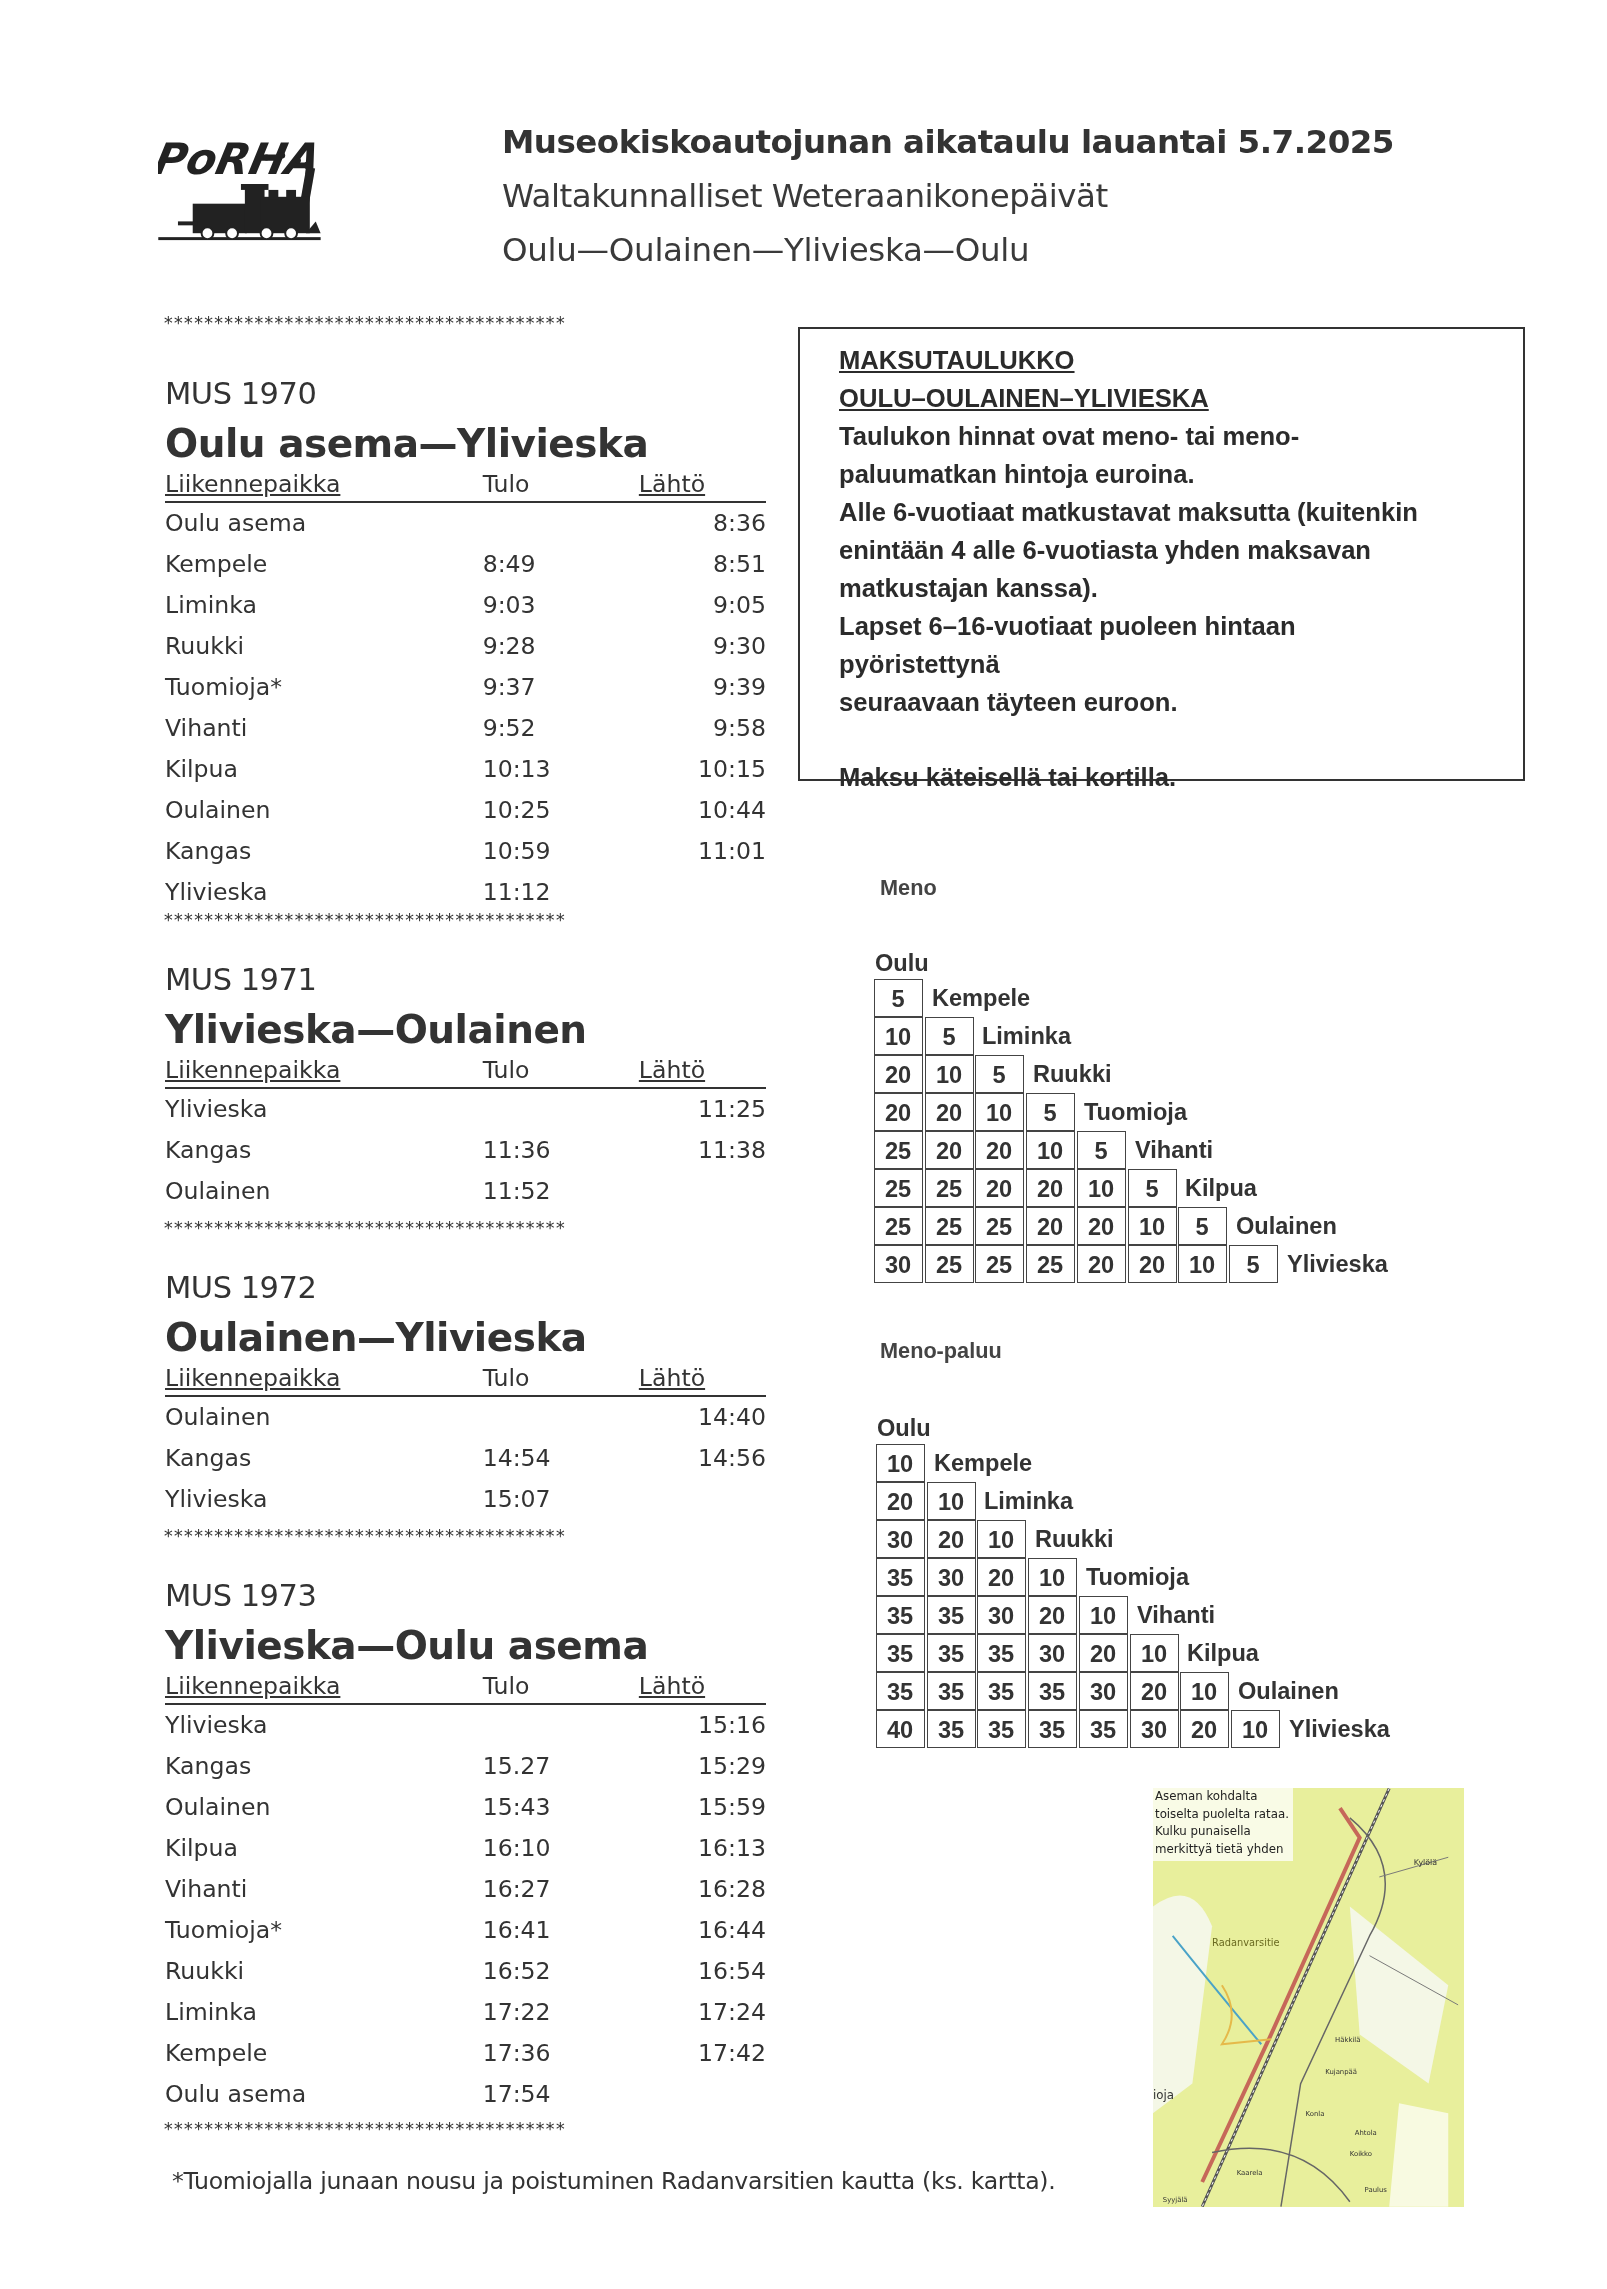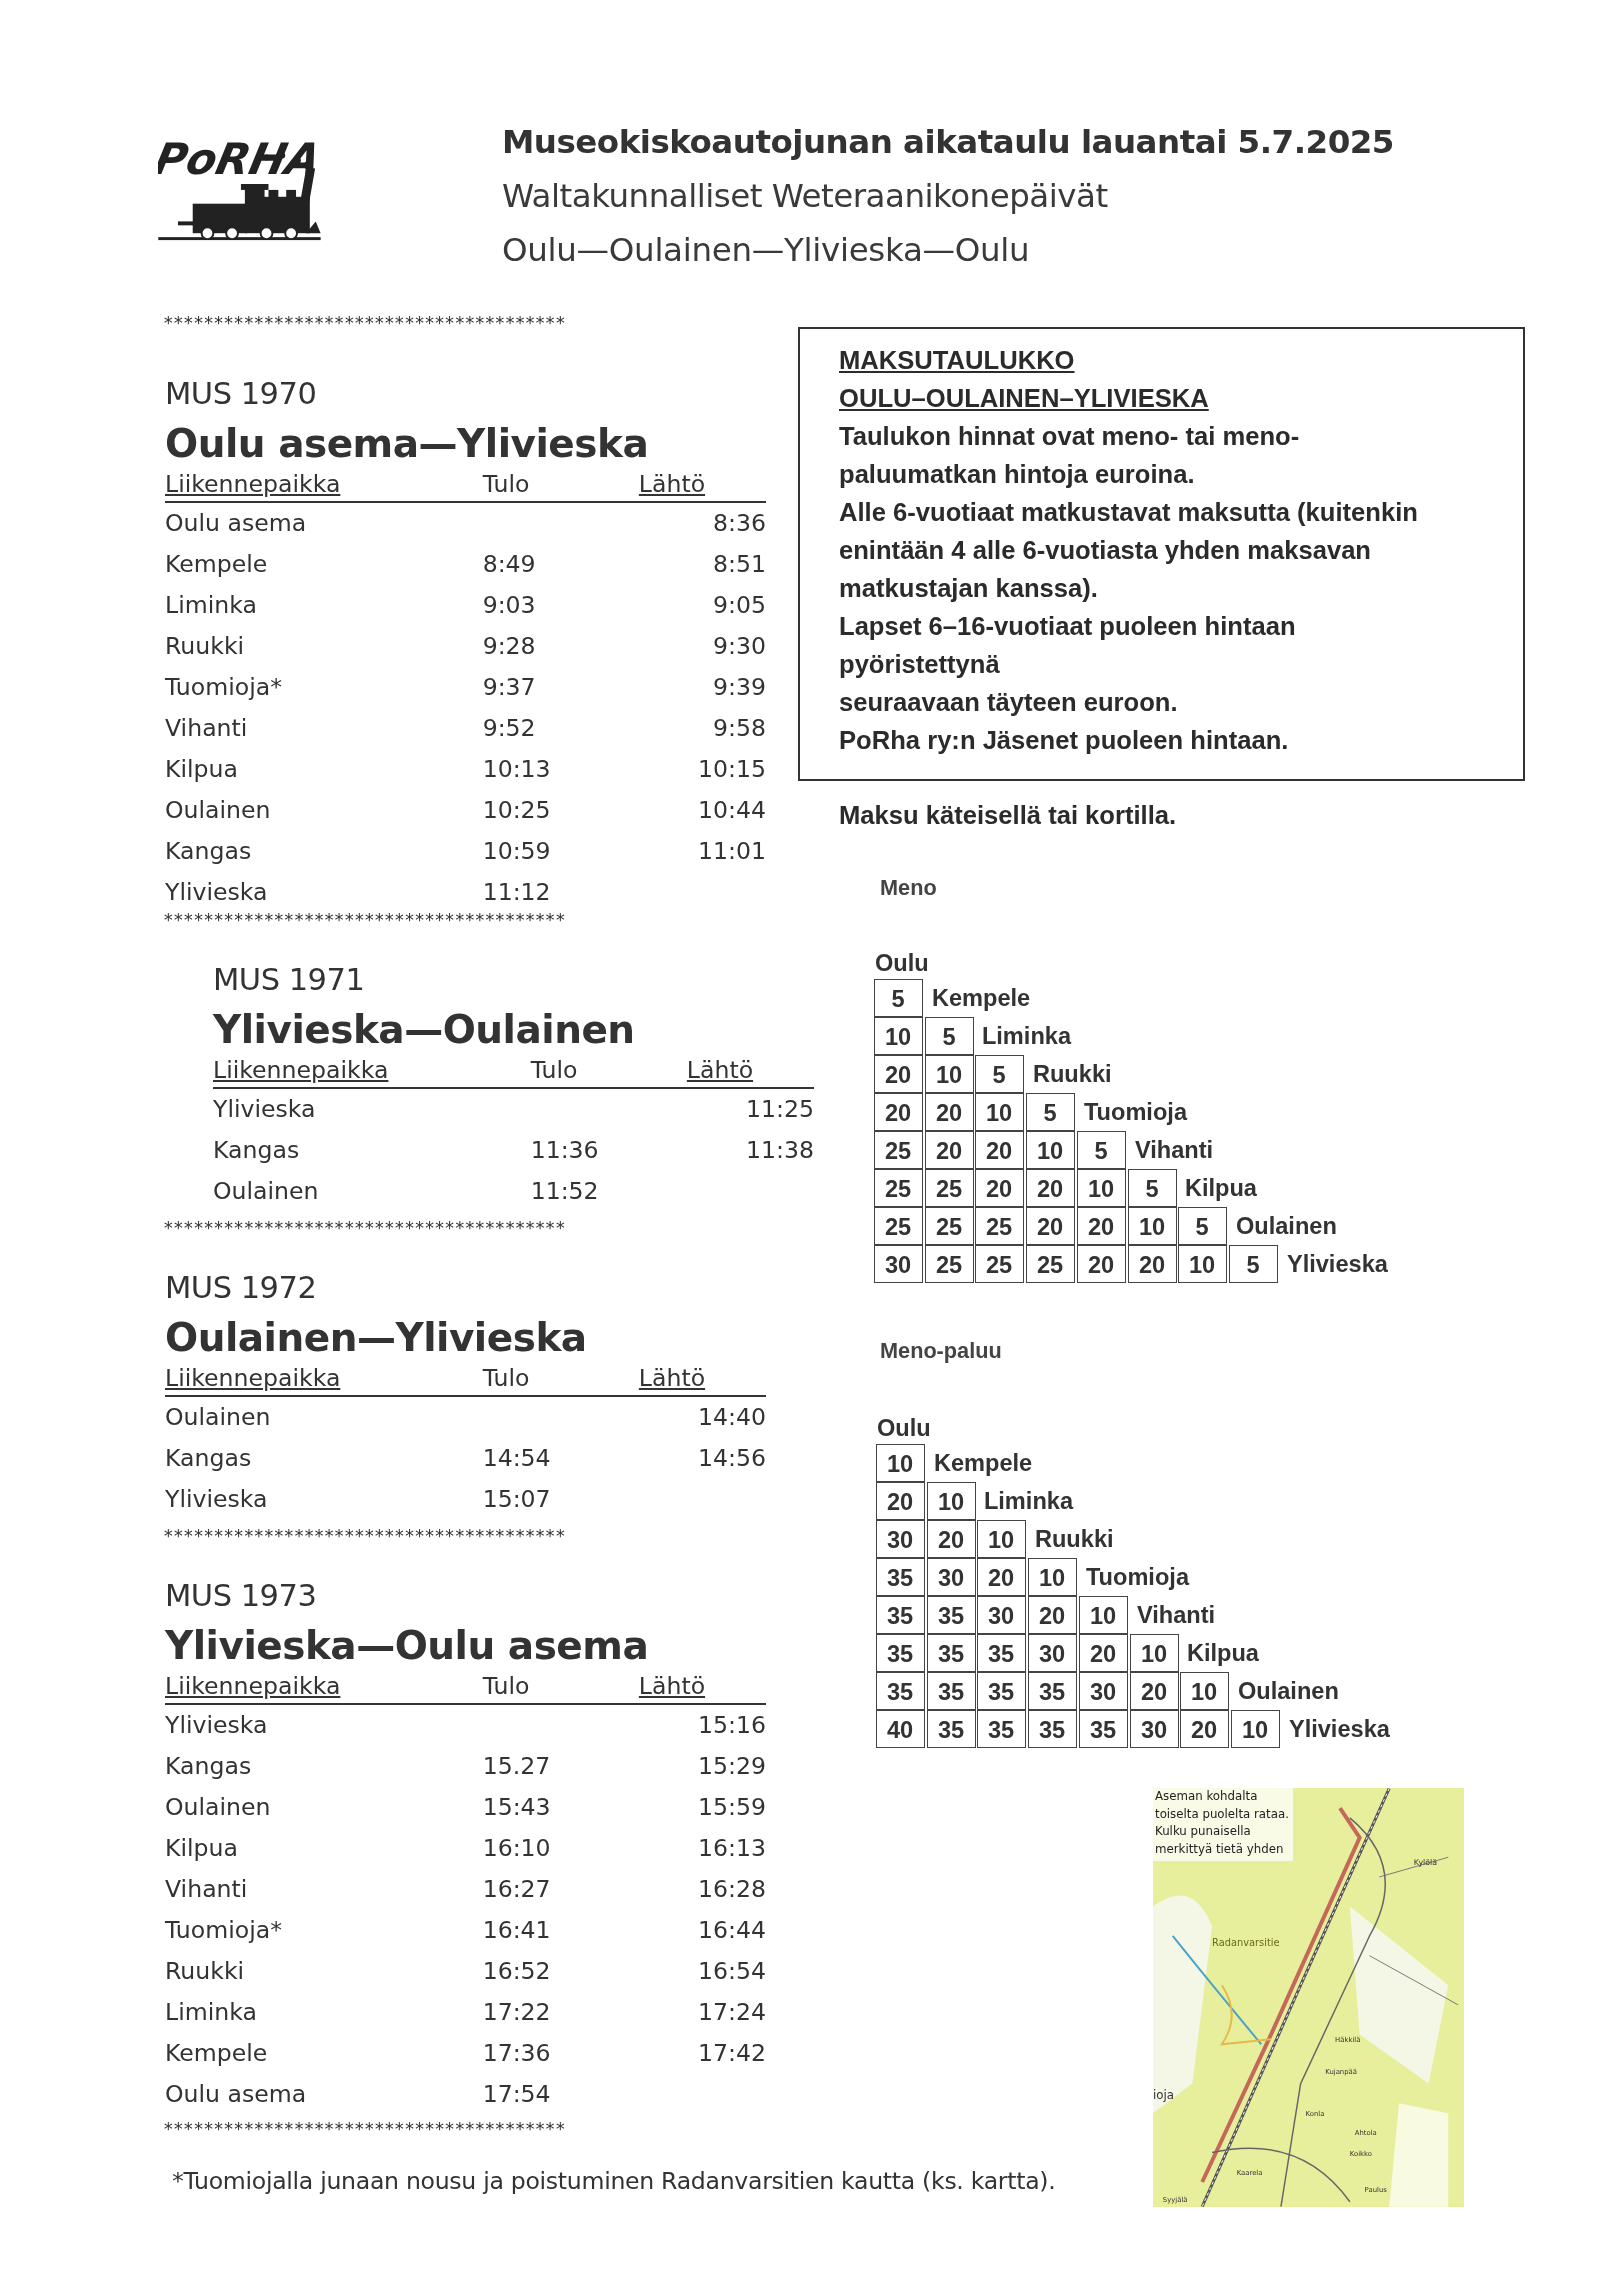--- a/index.html
+++ b/index.html
@@ -144,21 +144,21 @@
         </tr>
       <tr>
           <td class="c1">Ylivieska</td>
           <td class="c2">11:12</td>
           <td class="c3"></td>
         </tr>
     </tbody>
   </table>
 </div>
 
-<div class="abs tt" style="top:954px;margin-left:48px;">
+<div class="abs tt" style="top:954px;">
   <div class="train">MUS 1971</div>
   <div class="route">Ylivieska—Oulainen</div>
   <table>
     <thead>
         <tr>
       <th class="c1">Liikennepaikka</th>
       <th class="c2">Tulo</th>
       <th class="c3">Lähtö</th>
     </tr>
       </thead>
@@ -285,21 +285,20 @@
   <span class="u">MAKSUTAULUKKO</span>
   <span class="u">OULU–OULAINEN–YLIVIESKA</span>
   <p>Taulukon hinnat ovat meno- tai meno-</p>
   <p>paluumatkan hintoja euroina.</p>
   <p>Alle 6-vuotiaat matkustavat maksutta (kuitenkin</p>
   <p>enintään 4 alle 6-vuotiasta yhden maksavan</p>
   <p>matkustajan kanssa).</p>
   <p>Lapset 6–16-vuotiaat puoleen hintaan</p>
   <p>pyöristettynä</p>
   <p>seuraavaan täyteen euroon.</p>
-  <p>PoRha ry:n Jäsenet puoleen hintaan.</p>
   <div class="gap"></div>
   <p>Maksu käteisellä tai kortilla.</p>
 </div>
 
 <div class="abs fare-label" style="left:880px; top:875px;">Meno</div>
 <div class="abs matrix" id="m-oneway" style="left:875px; top:944px;">
   <div class="head">Oulu</div>
 <div class="row">
       <div class="cell" style="left: 0px;">5</div>
       <div class="stn" style="left: 51px;">Kempele</div>

